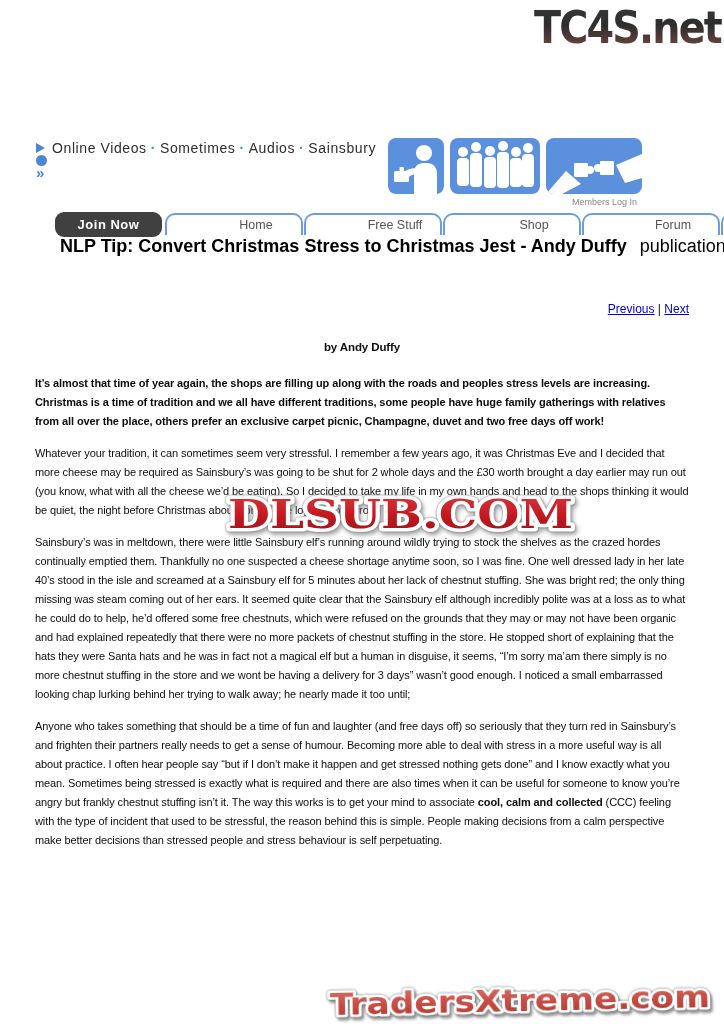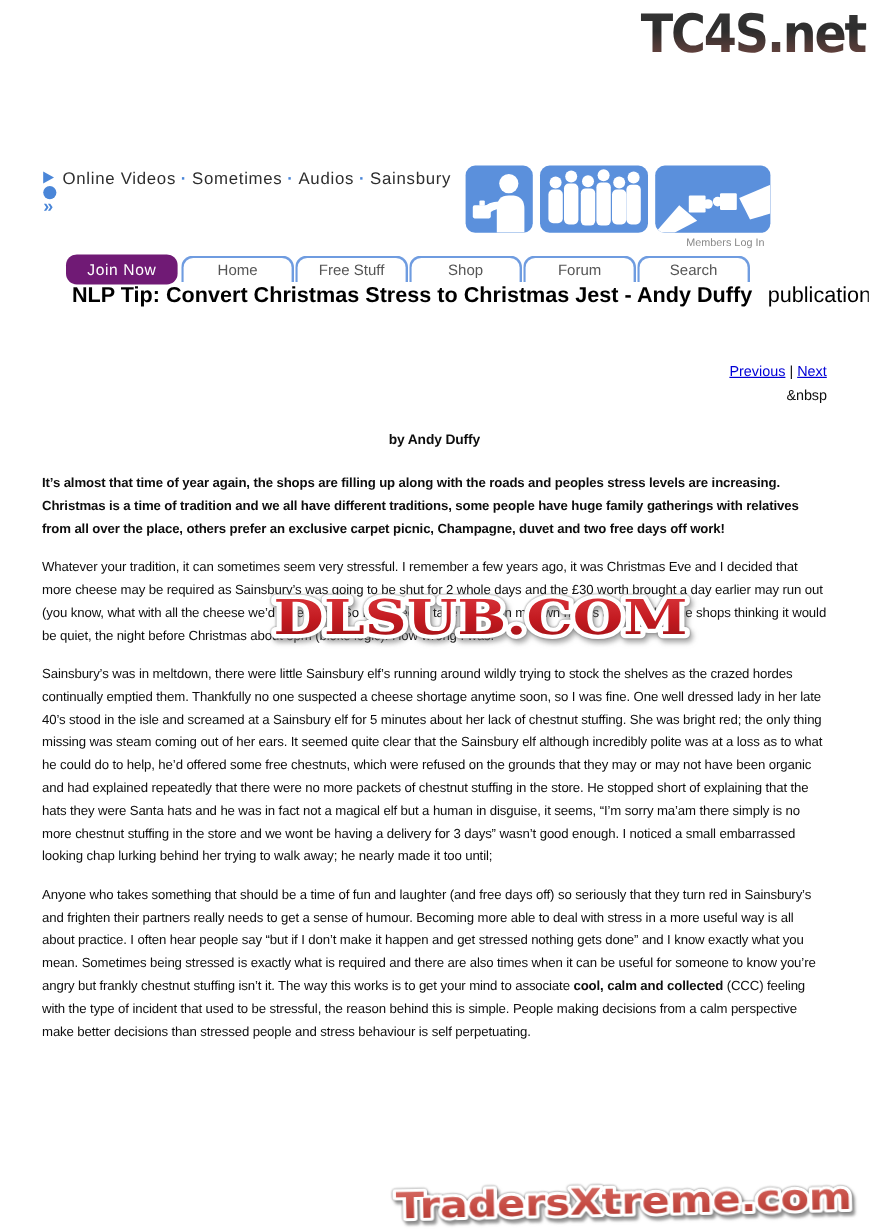--- a/index.html
+++ b/index.html
@@ -18,22 +18,22 @@
   .wordmark{font-size:31px;letter-spacing:.5px;color:#1d1d1d;line-height:34px;white-space:nowrap;}
   .wordmark .nlp{color:#4a86d8;font-weight:bold;}
   .tagline{margin-top:3px;font-size:14px;color:#2e2e2e;letter-spacing:.6px;white-space:nowrap;}
   .tagline .tgdot{color:#4a86d8;font-weight:bold;margin:0 4px;}
   
   .imgstrip{position:absolute;left:388px;top:138px;display:flex;gap:6px;}
   .imgblock{background:#5b90dc;border-radius:8px;height:56px;overflow:hidden;}
   .members{position:absolute;top:197px;right:87px;font-size:9px;color:#888;}
   
   .navrow{position:absolute;left:55px;top:212px;display:flex;align-items:flex-start;}
-  .join{height:25px;width:93px;background:#701a75;color:#fff;border-radius:9px;display:flex;align-items:center;justify-content:center;font-weight:normal;font-size:13px;letter-spacing:.5px;margin-right:3px;cursor:pointer;}
-  .tab{height:20px;width:90px;border:2px solid #6f9ce0;border-bottom:none;border-radius:10px 10px 0 0;margin:1px 1px 0 0;display:flex;align-items:center;justify-content:center;color:#555;font-size:12.5px;background:#fff;cursor:pointer;}
+  .join{height:25px;width:107px;background:#404040;color:#fff;border-radius:9px;display:flex;align-items:center;justify-content:center;font-weight:bold;font-size:13px;letter-spacing:.5px;margin-right:3px;cursor:pointer;}
+  .tab{height:20px;width:90px;border:2px solid #6f9ce0;border-bottom:none;border-radius:10px 10px 0 0;margin:1px 1px 0 0;display:flex;align-items:center;justify-content:center;color:#555;font-size:12.5px;background:#fff;cursor:pointer;padding-left:44px;}
   
   .titleline{position:absolute;left:60px;top:236px;font-size:18px;white-space:nowrap;color:#000;}
   .titleline .tbold{font-weight:bold;}
   .titleline .tmeta{margin-left:13px;}
   .article{position:absolute;left:35px;top:300px;width:654px;font-size:11px;line-height:19px;letter-spacing:-.1px;color:#0d0d0d;}
   .navlinks{text-align:right;font-size:12px;letter-spacing:0;}
   .navlinks a{color:#0000d6;text-decoration:underline;cursor:pointer;}
   .nbspline{text-align:right;font-size:12px;margin-top:1px;}
   .byline{text-align:center;font-weight:bold;margin-top:19px;font-size:11.5px;}
   .article p{margin:13px 0 0 0;}
@@ -126,21 +126,20 @@
 </div>
 
 <div class="titleline">
   <span class="tbold">NLP Tip: Convert Christmas Stress to Christmas Jest - Andy Duffy</span><span class="tmeta">publication date: Dec 17, 2007</span>
 </div>
 
 <div class="article">
   <div class="navlinks">
     <a>Previous</a><span style="white-space:pre;"> | </span><a>Next</a>
   </div>
-  <div class="nbspline">&amp;nbsp</div>
   <div class="byline">by Andy Duffy</div>
   <p class="first">It’s almost that time of year again, the shops are filling up along with the roads and peoples stress levels are increasing. Christmas is a time of tradition and we all have different traditions, some people have huge family gatherings with relatives from all over the place, others prefer an exclusive carpet picnic, Champagne, duvet and two free days off work!</p>
   <p>Whatever your tradition, it can sometimes seem very stressful. I remember a few years ago, it was Christmas Eve and I decided that more cheese may be required as Sainsbury’s was going to be shut for 2 whole days and the £30 worth brought a day earlier may run out (you know, what with all the cheese we’d be eating). So I decided to take my life in my own hands and head to the shops thinking it would be quiet, the night before Christmas about 8pm (bloke logic). How wrong I was.</p>
   <p>Sainsbury’s was in meltdown, there were little Sainsbury elf’s running around wildly trying to stock the shelves as the crazed hordes continually emptied them. Thankfully no one suspected a cheese shortage anytime soon, so I was fine. One well dressed lady in her late 40’s stood in the isle and screamed at a Sainsbury elf for 5 minutes about her lack of chestnut stuffing. She was bright red; the only thing missing was steam coming out of her ears. It seemed quite clear that the Sainsbury elf although incredibly polite was at a loss as to what he could do to help, he’d offered some free chestnuts, which were refused on the grounds that they may or may not have been organic and had explained repeatedly that there were no more packets of chestnut stuffing in the store. He stopped short of explaining that the hats they were Santa hats and he was in fact not a magical elf but a human in disguise, it seems, “I’m sorry ma’am there simply is no more chestnut stuffing in the store and we wont be having a delivery for 3 days” wasn’t good enough. I noticed a small embarrassed looking chap lurking behind her trying to walk away; he nearly made it too until;</p>
   <p><span>Anyone who takes something that should be a time of fun and laughter (and free days off) so seriously that they turn red in Sainsbury’s and frighten their partners really needs to get a sense of humour. Becoming more able to deal with stress in a more useful way is all about practice. I often hear people say “but if I don’t make it happen and get stressed nothing gets done” and I know exactly what you mean. Sometimes being stressed is exactly what is required and there are also times when it can be useful for someone to know you’re angry but frankly chestnut stuffing isn’t it. The way this works is to get your mind to associate </span><span class="bld">cool, calm and collected</span><span> (CCC) feeling with the type of incident that used to be stressful, the reason behind this is simple. People making decisions from a calm perspective make better decisions than stressed people and stress behaviour is self perpetuating.</span></p>
 </div>
 
 <svg class="dlsub" width="362" height="62" viewBox="0 0 362 62">
   <defs>
     <linearGradient id="gRed" x1="0" y1="0" x2="0" y2="1">

